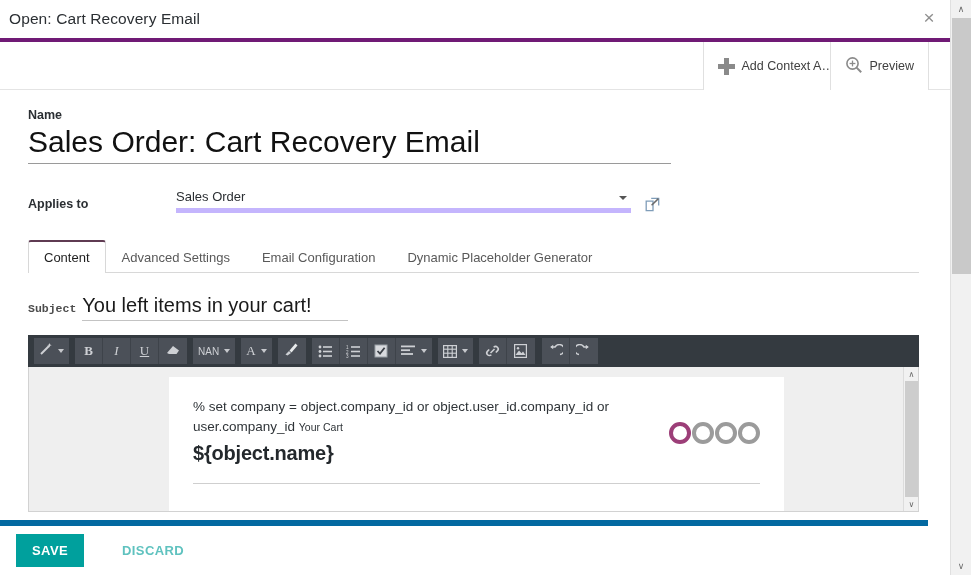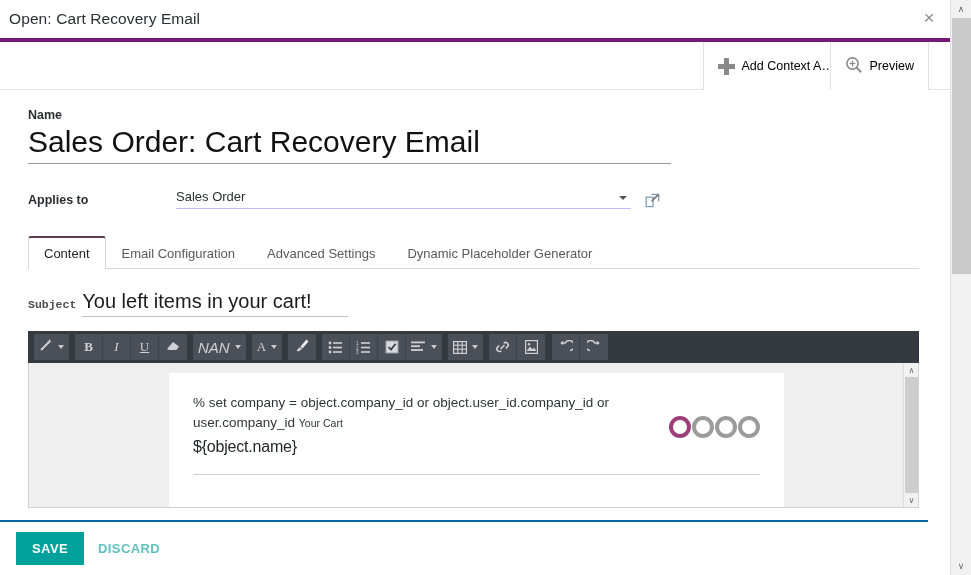--- a/index.html
+++ b/index.html
@@ -54,21 +54,21 @@
     display: flex;
   }
   .sb-btn {
     display: flex;
     align-items: center;
     gap: 7px;
     padding: 0 14px;
     height: 48px;
     border-left: 1px solid #e0e0e0;
     background: #fff;
-    color: #000000;
+    color: #404040;
     font-size: 12.5px;
     line-height: 1.12;
     cursor: pointer;
     white-space: nowrap;
   }
   .sb-btn:last-child { border-right: 1px solid #e0e0e0; }
   .sb-btn .lbl { display: block; max-width: 74px; }
   .icon-plus {
     position: relative;
     width: 17px; height: 17px;
@@ -102,21 +102,21 @@
   }
   .applies-row {
     display: flex;
     align-items: flex-end;
     margin-top: 23px;
   }
   .applies-row .field-label { width: 148px; margin-bottom: 2px; }
   .m2o-wrap {
     position: relative;
     width: 455px;
-    border-bottom: 1px solid #c4b5fd;
+    border-bottom: 5px solid #c4b5fd;
     padding-bottom: 3px;
   }
   .m2o-input {
     width: 430px;
     border: none; outline: none; background: transparent;
     font-size: 13px;
     color: #2b2f33;
     font-family: "Liberation Sans", sans-serif;
     padding: 0;
   }
@@ -214,21 +214,21 @@
     gap: 3px;
     color: #ced0d4;
     font-size: 13px;
     cursor: pointer;
     padding: 0 5px;
     border-right: 1px solid #3e434a;
     background: transparent;
     font-family: "Liberation Serif", serif;
   }
   .tb-btn:last-child { border-right: none; }
-  .tb-btn.sans { font-family: "Liberation Sans", sans-serif; font-size: 15px; font-style: italic; }
+  .tb-btn.sans { font-family: "Liberation Sans", sans-serif; font-size: 10px; }
   .tb-caret {
     width: 0; height: 0;
     border-left: 3.5px solid transparent;
     border-right: 3.5px solid transparent;
     border-top: 4px solid #c6c8cc;
     margin-left: 2px;
   }
   .tb-sep { width: 1px; height: 26px; background: #343a40; }
 
   
@@ -261,22 +261,22 @@
     align-items: center;
   }
   .mail-code {
     font-size: 13.5px;
     color: #2f3438;
     line-height: 1.5;
     max-width: 470px;
   }
   .mail-code .small { font-size: 10.5px; }
   .mail-title {
-    font-size: 16px;
-    font-weight: normal;
+    font-size: 20px;
+    font-weight: bold;
     color: #23282c;
     margin-top: 4px;
     letter-spacing: -.2px;
   }
   .mail-rule {
     border-top: 1px solid #cfcfcf;
     margin-top: 18px;
   }
   .odoo-logo { display: flex; gap: 1px; margin-top: 5px; }
   .odoo-logo span {
@@ -311,25 +311,25 @@
   .sb-arrow.up { top: 0; }
   .sb-arrow.down { bottom: 0; }
 
   
   .footer {
     position: absolute;
     left: 0; bottom: 0;
     width: 928px;
     height: 55px;
     background: #fff;
-    border-top: 2px solid #0369a1;
+    border-top: 6px solid #0369a1;
     display: flex;
     align-items: center;
     padding-left: 16px;
-    gap: 8px;
+    gap: 32px;
   }
   .btn-save {
     background: #00a09d;
     color: #fff;
     border: none;
     font-size: 13px;
     font-weight: bold;
     letter-spacing: .4px;
     padding: 9px 16px;
     cursor: pointer;
@@ -415,22 +415,22 @@
         <svg width="15" height="15" viewBox="0 0 15 15">
           <path d="M1.2 4.2 H8.0 V13.6 H1.2 Z" fill="none" stroke="#7f9db9" stroke-width="1.3"></path>
           <path d="M6.2 1.3 H13.7 V8.6" fill="none" stroke="#7f9db9" stroke-width="1.3"></path>
           <line x1="6.6" y1="8.3" x2="13.4" y2="1.6" stroke="#6b6b6b" stroke-width="1.5"></line>
         </svg>
       </span>
     </div>
 
     <div class="notebook">
       <div class="tab active">Content</div>
+      <div class="tab">Advanced Settings</div>
       <div class="tab">Email Configuration</div>
-      <div class="tab">Advanced Settings</div>
       <div class="tab">Dynamic Placeholder Generator</div>
     </div>
 
     <div class="subject-row">
       <span class="subject-label">Subject</span>
       <input class="subject-input" type="text" value="You left items in your cart!" style="">
     </div>
 
     <div class="editor-wrap">
 

